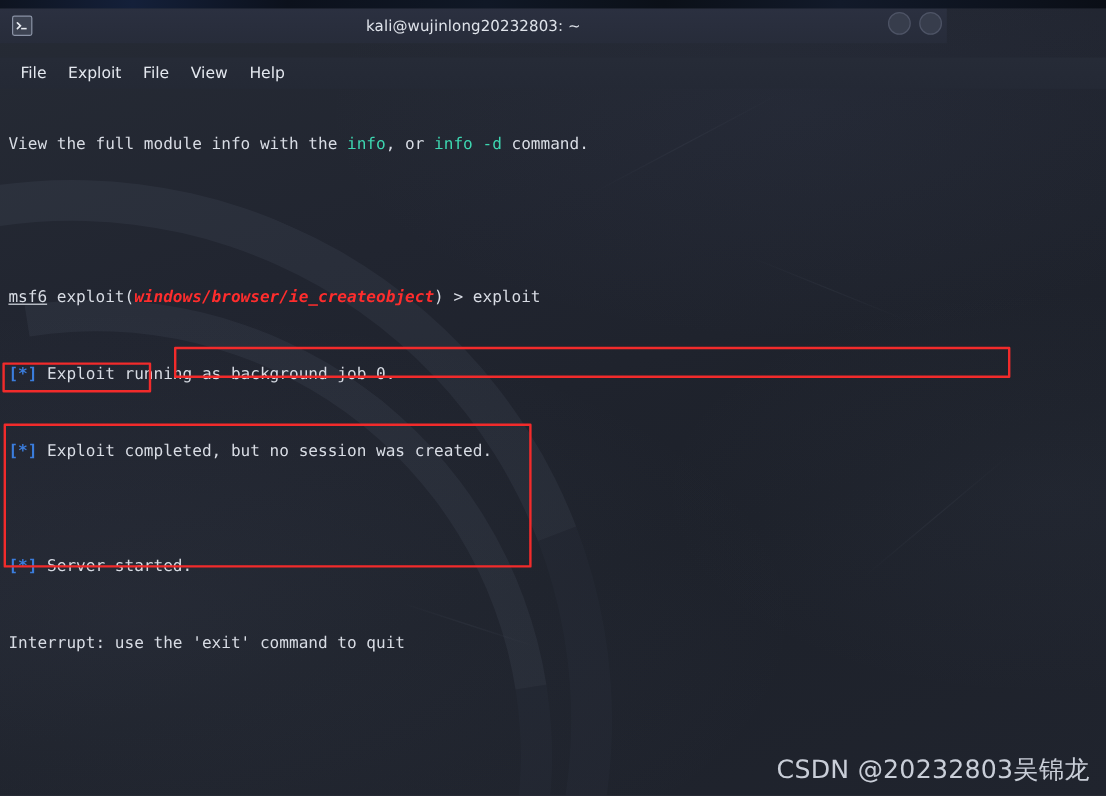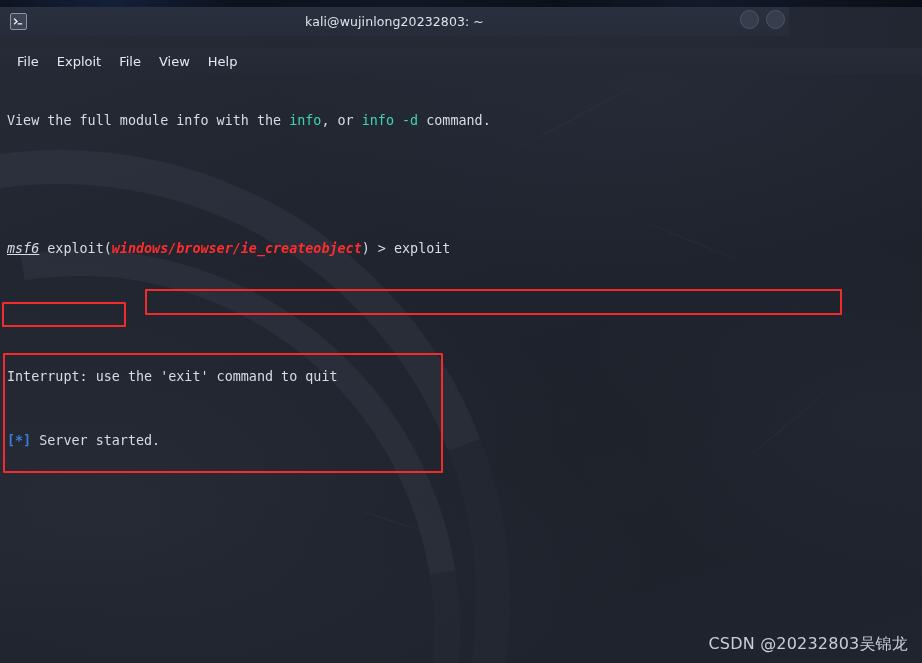--- a/index.html
+++ b/index.html
@@ -111,40 +111,40 @@
     line-height: 16px;
     color: #d6dae2;
     white-space: pre;
     overflow: hidden;
   }
   .ln { height: 16px; white-space: pre; }
   .c-white  { color: #d8dce4; }
   .c-cyan   { color: #3dd6b0; }
   .c-red    { color: #ff2d2d; font-weight: bold; font-style: italic; }
   .c-blue   { color: #3b7ddd; font-weight: bold; }
-  .c-under  { text-decoration: underline; font-style: italic; }
+  .c-under  { text-decoration: underline; }
 
   
   .redbox {
     position: absolute;
     border: 2.5px solid #f22b2b;
     z-index: 7;
     pointer-events: none;
     border-radius: 1px;
   }
   #box-session  { left: 145px; top: 289px; width: 697px; height: 26px; }
   #box-sessions { left: 2px;   top: 302px; width: 124px; height: 25px; }
   #box-banner   { left: 3px;   top: 353px; width: 440px; height: 120px; }
 
   
   .watermark {
     position: absolute; right: 14px; bottom: 8px;
     z-index: 8;
     font-family: "DejaVu Sans", sans-serif;
-    font-size: 16px;
+    font-size: 21px;
     color: #c9ced8;
     letter-spacing: .2px;
   }
 </style>
 </head>
 <body>
 
 <div id="app">
 
   <div class="wallpaper">
@@ -183,27 +183,29 @@
   </div>
 
   <div class="term">
 
     <div class="ln"><span class="c-white">View the full module info with the </span><span class="c-cyan">info</span><span class="c-white">, or </span><span class="c-cyan">info -d</span><span class="c-white"> command.</span></div>
 
     <div class="ln">&nbsp;</div>
 
     <div class="ln"><span class="c-white c-under">msf6</span><span class="c-white"> exploit(</span><span class="c-red">windows/browser/ie_createobject</span><span class="c-white">) &gt; exploit</span></div>
 
-
-
-
+    <div class="ln"><span class="c-blue">[*]</span><span class="c-white"> Exploit running as background job 0.</span></div>
+
+    <div class="ln"><span class="c-blue">[*]</span><span class="c-white"> Exploit completed, but no session was created.</span></div>
+
+
+
+    <div class="ln"><span class="c-blue">[*]</span><span class="c-white"> Server started.</span></div>
 
     <div class="ln"><span class="c-white">Interrupt: use the 'exit' command to quit</span></div>
-
-    <div class="ln"><span class="c-blue">[*]</span><span class="c-white"> Server started.</span></div>
 
     
 
     
 
     
 
     
 
     

